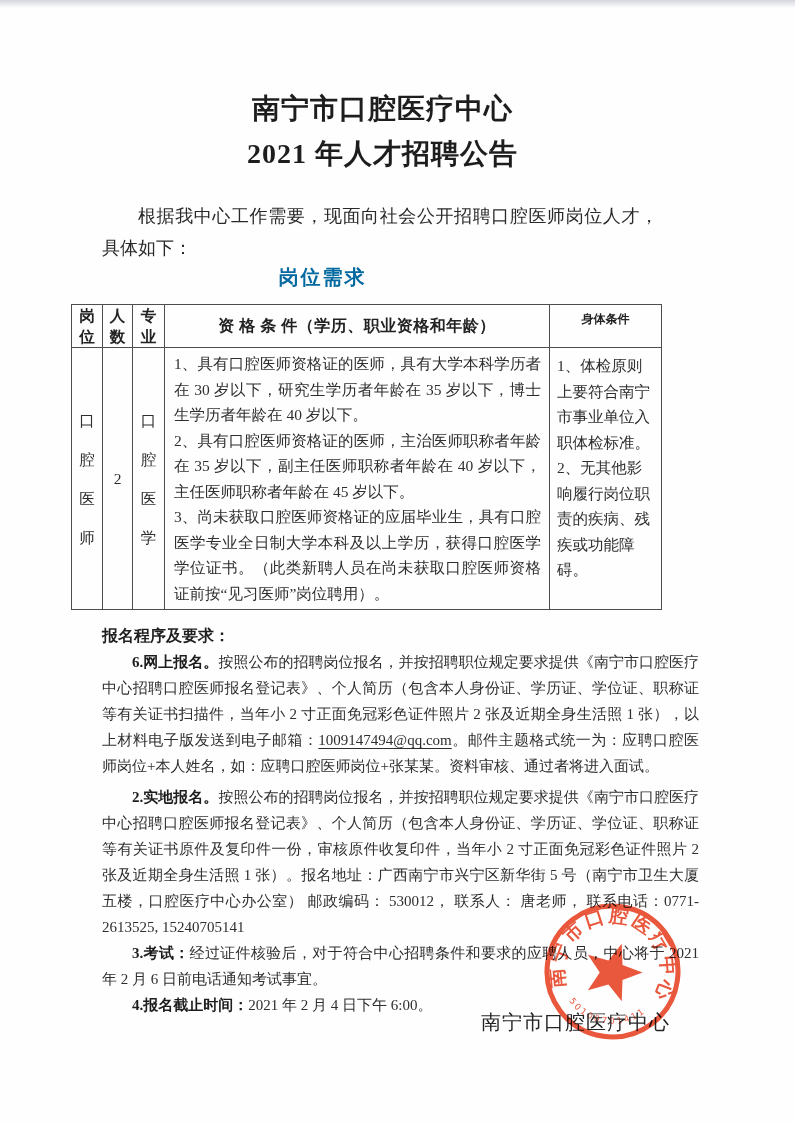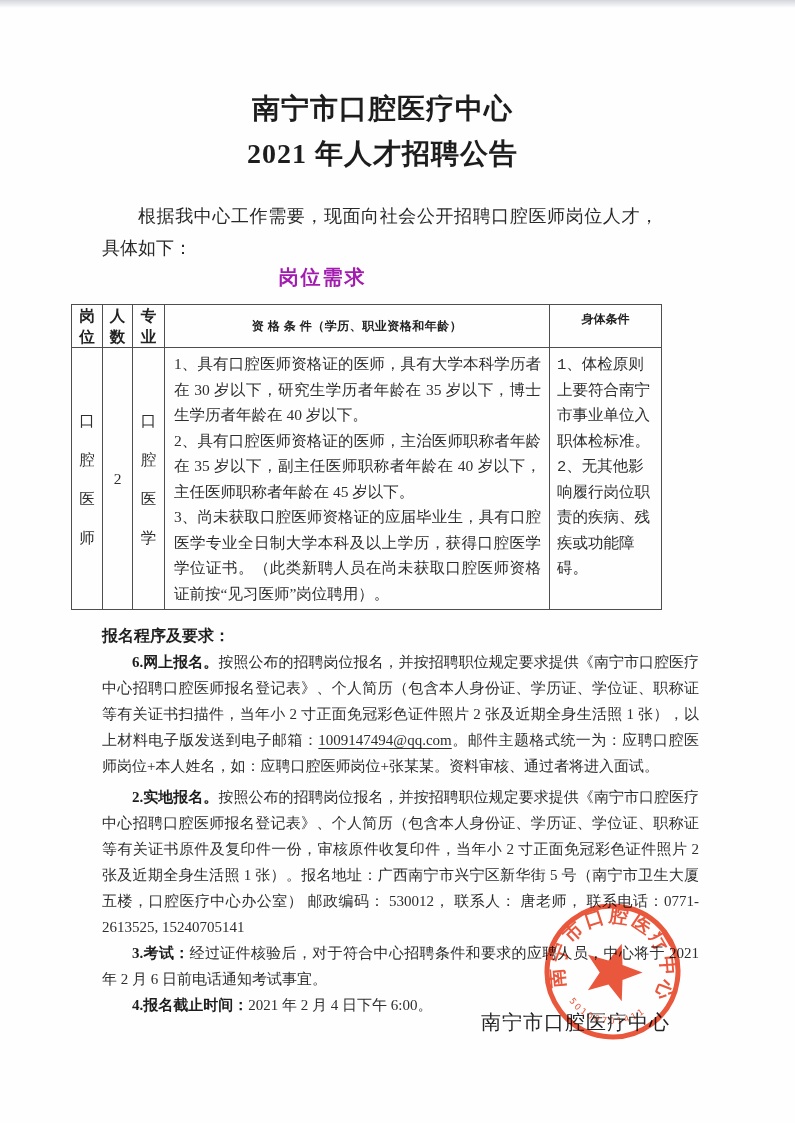--- a/index.html
+++ b/index.html
@@ -26,21 +26,21 @@
   
   .intro {
     margin: 24px 0 0 102px; width: 556px;
     font-size: 18px; line-height: 32px; text-indent: 2em;
     text-align: justify; color: #292929;
   }
   
   .section-heading {
     width: 645px; text-align: center;
     font-size: 20px; font-weight: bold; line-height: 27px;
-    color: #a21caf; letter-spacing: 2px;
+    color: #0369a1; letter-spacing: 2px;
   }
   
   table.req-table {
     margin: 13px 0 0 71px;
     border-collapse: collapse; table-layout: fixed;
     width: 590px; font-size: 15.5px; color: #2e2e2e;
   }
   .req-table col.c1 { width: 31px; }
   .req-table col.c2 { width: 30px; }
   .req-table col.c3 { width: 32px; }
@@ -48,25 +48,25 @@
   .req-table col.c5 { width: 112px; }
   .req-table th, .req-table td {
     border: 1px solid #4e4e4e; font-weight: normal;
     vertical-align: middle; padding: 0;
   }
   .req-table thead tr { height: 42px; }
   .req-table tbody tr { height: 206px; }
   .req-table th { font-weight: bold; color: #222; }
   .v-narrow { width: 18px; margin: 0 auto; text-align: center; line-height: 21px; }
   .v-body { width: 18px; margin: 0 auto; text-align: center; line-height: 39px; }
-  th.qual-head { text-align: center; font-size: 12px; letter-spacing: 0.5px; }
+  th.qual-head { text-align: center; font-size: 16px; letter-spacing: 0.5px; }
   th.phys-head { vertical-align: top; padding-top: 6px; text-align: center; font-size: 12px; }
   td.qual-cell { padding: 3px 8px 3px 9px; vertical-align: top; }
   td.qual-cell p { line-height: 25.5px; text-align: justify; }
-  td.phys-cell { padding: 5px 5px 3px 7px; vertical-align: top; font-family: Liberation Mono, monospace; }
+  td.phys-cell { padding: 5px 5px 3px 7px; vertical-align: top; }
   td.phys-cell p { line-height: 25.5px; }
   
   .proc { margin: 13px 96px 0 102px; width: 597px; }
   .proc-heading { font-size: 16px; font-weight: bold; line-height: 26px; color: #1f1f1f; }
   .proc p.item {
     font-size: 15px; line-height: 26px; text-indent: 2em;
     text-align: justify; color: #2e2e2e;
   }
   .proc p.item b { color: #1d1d1d; }
   .proc p.item-2 { margin-top: 5px; }

